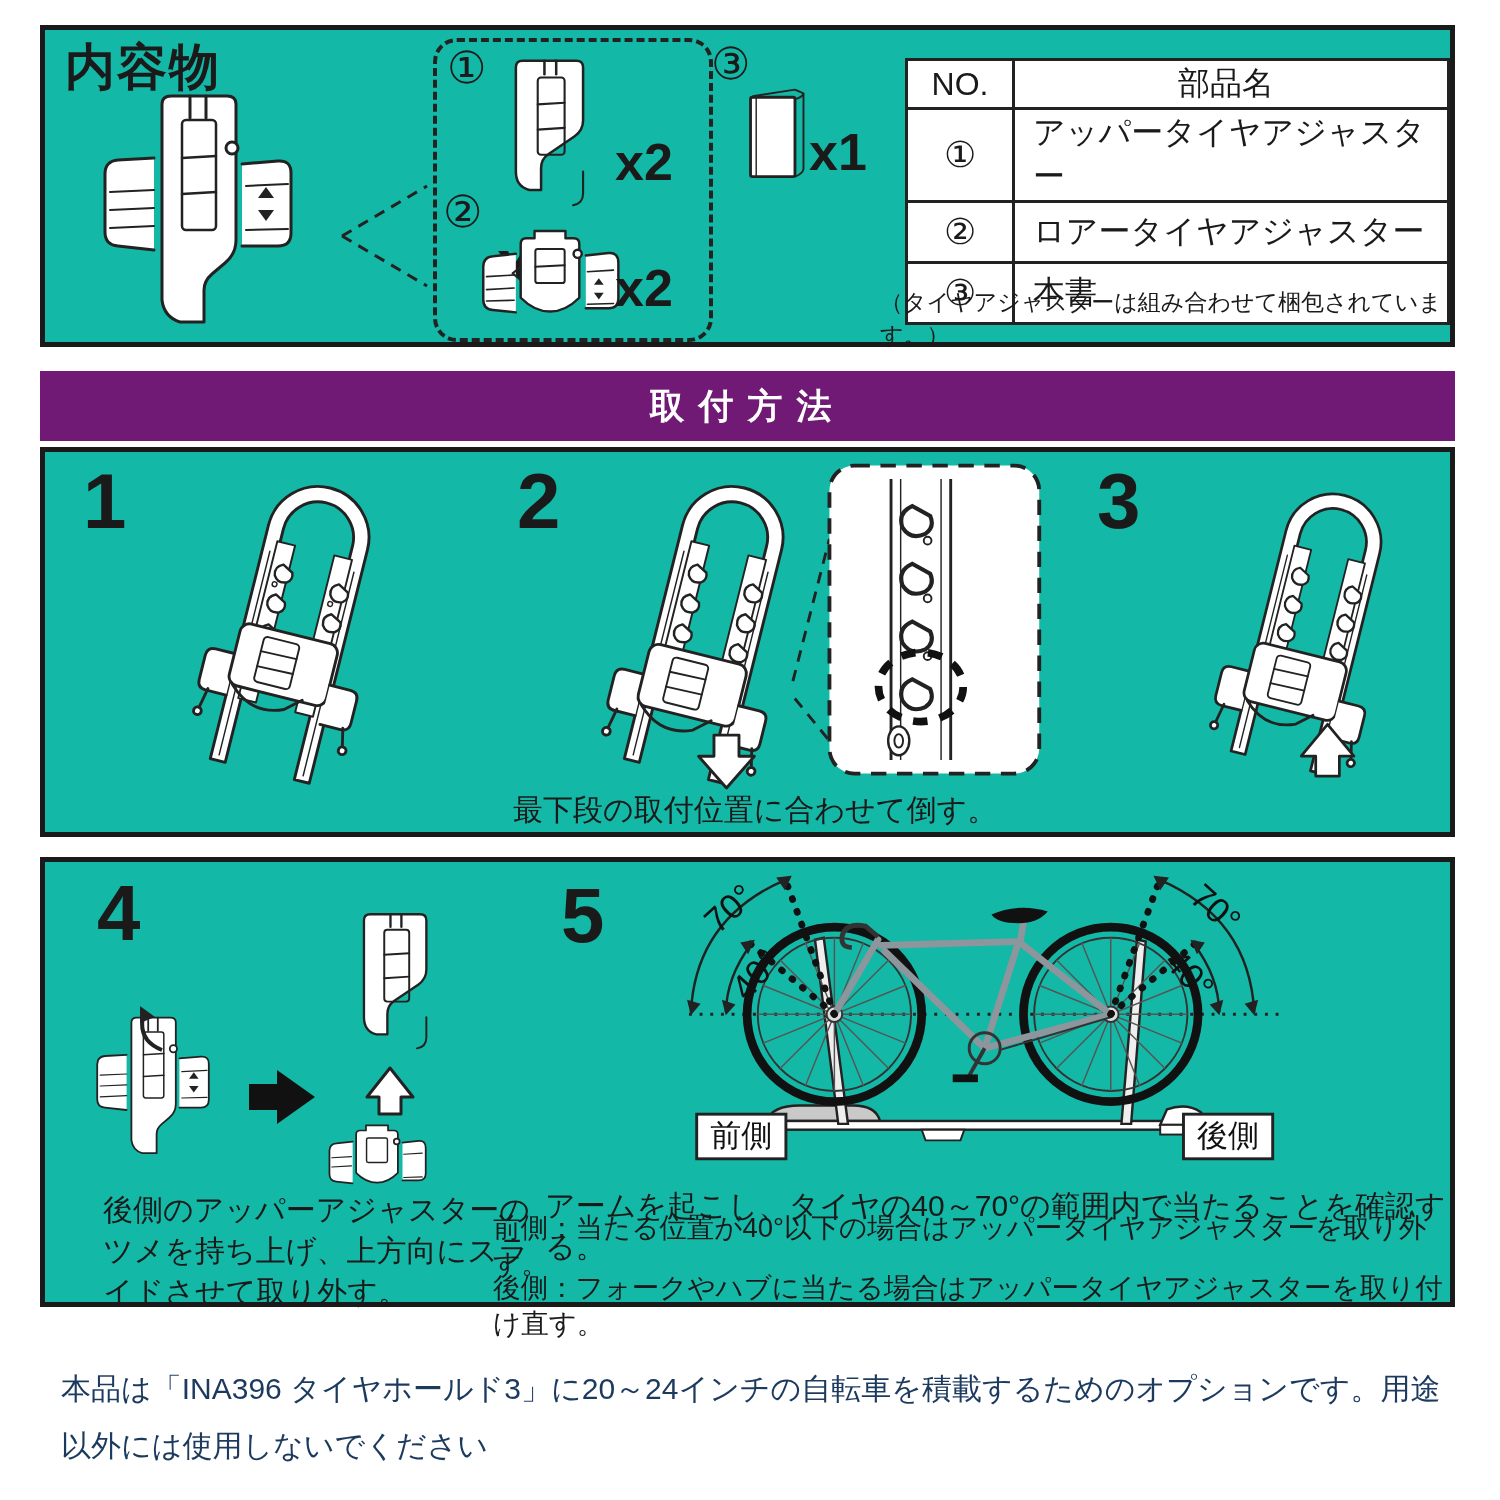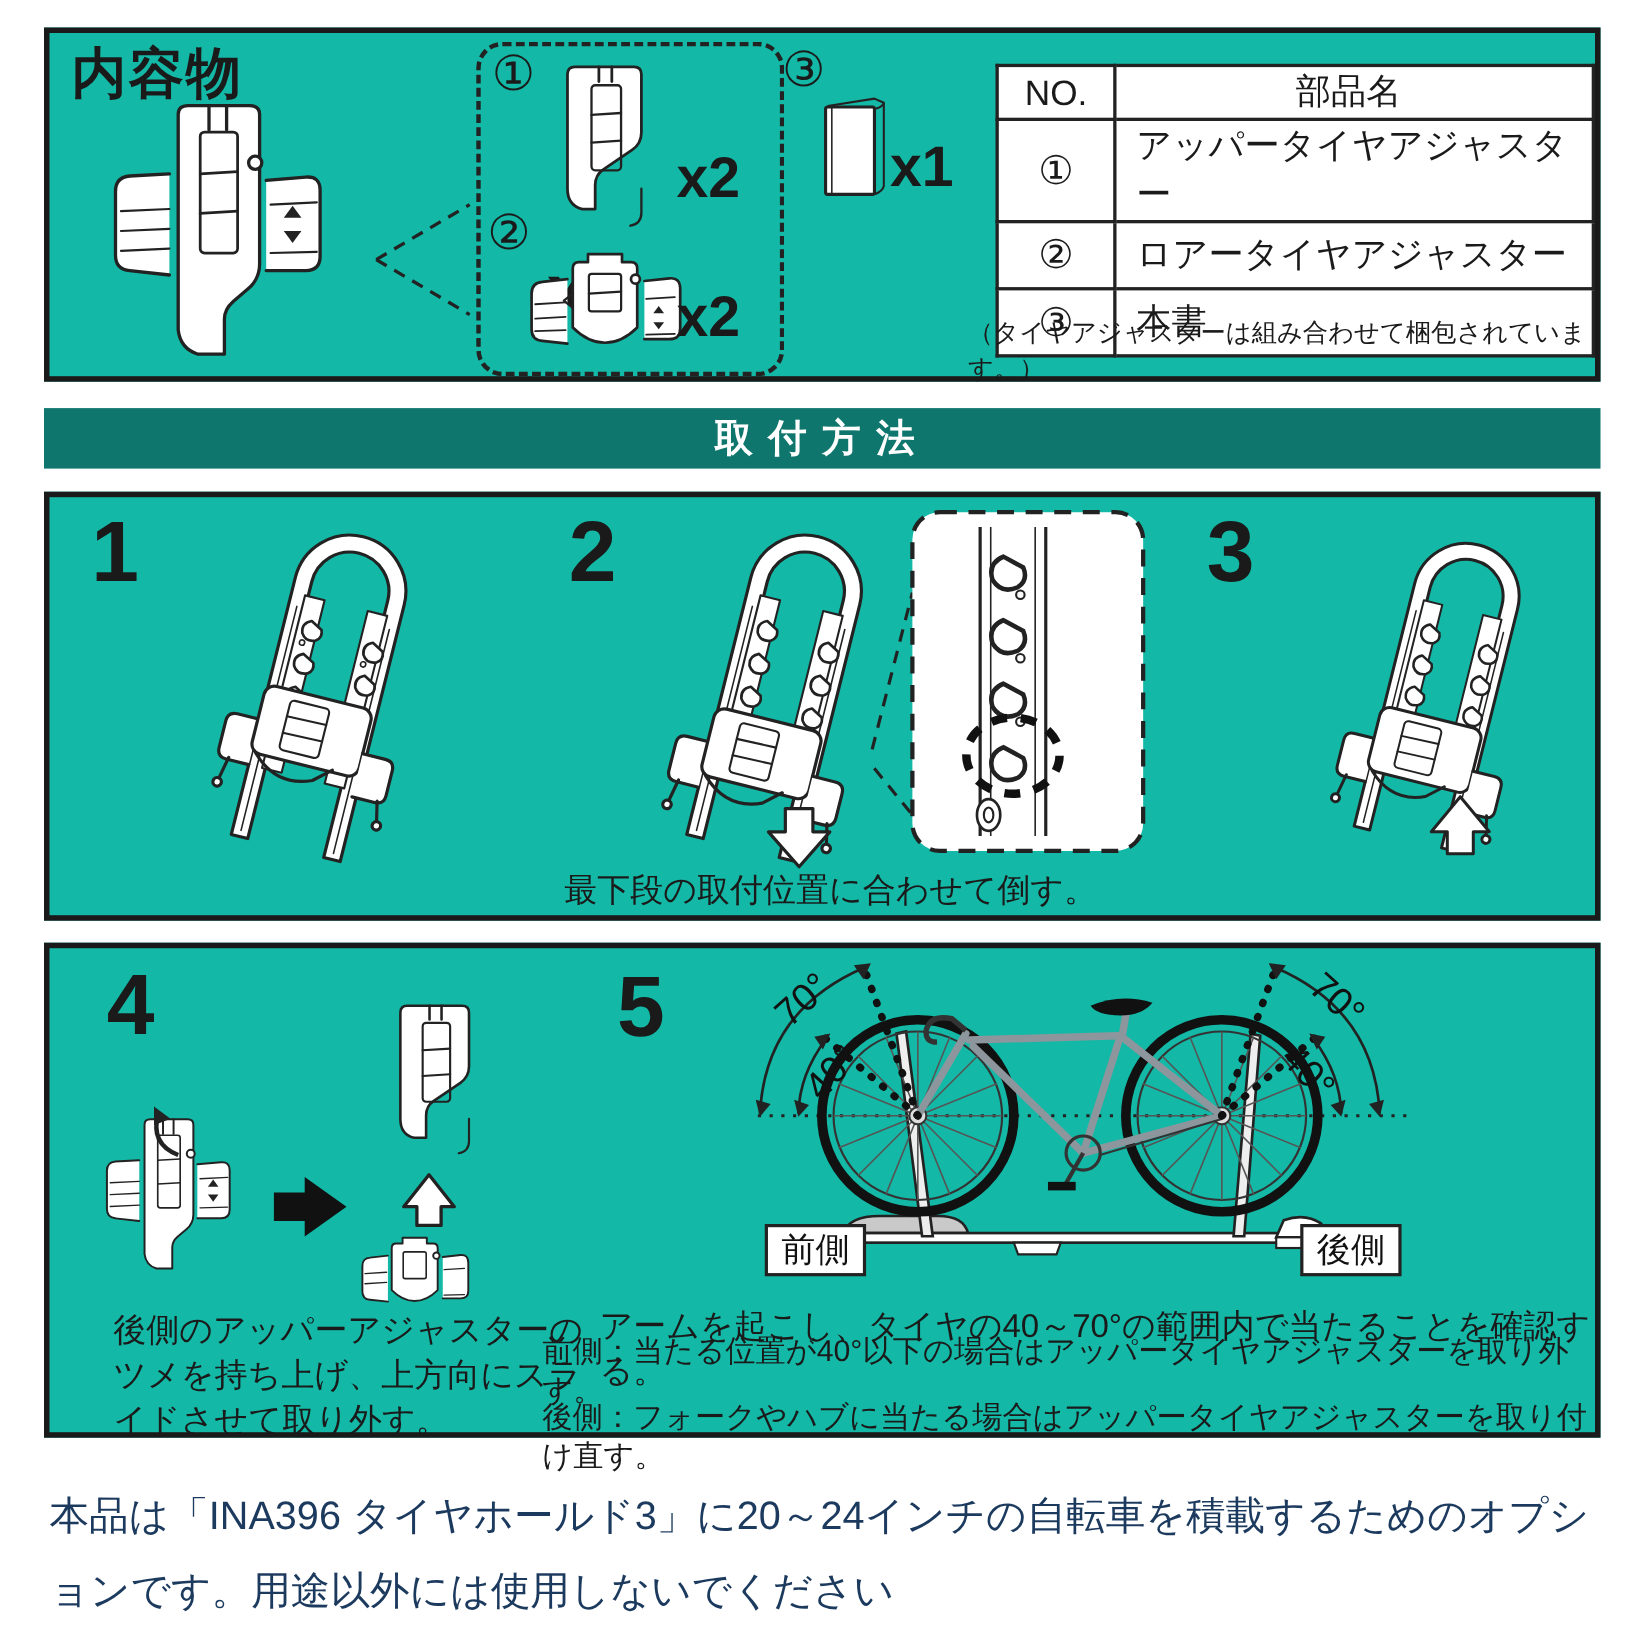--- a/index.html
+++ b/index.html
@@ -3,21 +3,21 @@
 <meta charset="utf-8">
 <style>
   html,body{margin:0;padding:0;background:#fff;}
   .page{
     position:relative;width:1500px;height:1500px;background:#fff;
     font-family:"Liberation Sans","DejaVu Sans",sans-serif;color:#1a1a1a;overflow:hidden;
   }
   .abs{position:absolute;}
   .box{position:absolute;left:40px;width:1405px;border:5px solid #1a1a1a;background:#14b8a6;}
   .box-contents{top:25px;height:312px;}
-  .banner{position:absolute;left:40px;top:371px;width:1415px;height:55px;background:#0f766e;
+  .banner{position:absolute;left:40px;top:371px;width:1415px;height:70px;background:#701a75;
     display:flex;align-items:center;justify-content:center;}
   .banner span{color:#fff;font-size:35px;font-weight:bold;letter-spacing:14px;}
   .box-steps123{top:447px;height:380px;}
   .box-steps45{top:857px;height:440px;}
   h1.title{margin:0;position:absolute;left:20px;top:4px;font-size:50px;font-weight:bold;letter-spacing:2px;}
   .qty{position:absolute;font-weight:bold;line-height:1;}
   .qty-main{left:452px;top:200px;font-size:66px;}
   .qty-sm{font-size:52px;}
   .circlednum{position:absolute;font-size:44px;line-height:1;}
   .dashedbox{position:absolute;left:388px;top:8px;width:272px;height:296px;
@@ -25,22 +25,22 @@
   .ptable{position:absolute;left:860px;top:28px;border-collapse:collapse;}
   .ptable th,.ptable td{border:3px solid #222;background:#fff;}
   .ptable th{font-size:32px;font-weight:normal;height:46px;padding:0 10px;}
   .ptable td{height:56px;}
   .td-no{width:86px;text-align:center;font-size:36px;}
   .td-name{width:440px;font-size:32px;padding-left:18px;}
   .note{position:absolute;left:835px;top:256px;width:570px;font-size:23px;line-height:1.45;margin:0;}
   .stepnum{position:absolute;font-size:78px;font-weight:bold;line-height:1;}
   .caption{position:absolute;font-size:30px;margin:0;line-height:1.36;}
   .subnote{position:absolute;font-size:27.5px;margin:0;}
-  .footer{position:absolute;left:45px;top:1344px;width:1408px;font-size:36px;
-    line-height:1.9;color:#1c3a5e;margin:0;}
+  .footer{position:absolute;left:45px;top:1344px;width:1408px;font-size:30px;
+    line-height:1.9;color:#1c3a5e;margin:16px;}
   svg{display:block;overflow:visible;}
   .defs{position:absolute;width:0;height:0;}
 </style>
 </head>
 <body>
 
 <div class="page">
 
   <svg class="defs" aria-hidden="true">
     <defs>

